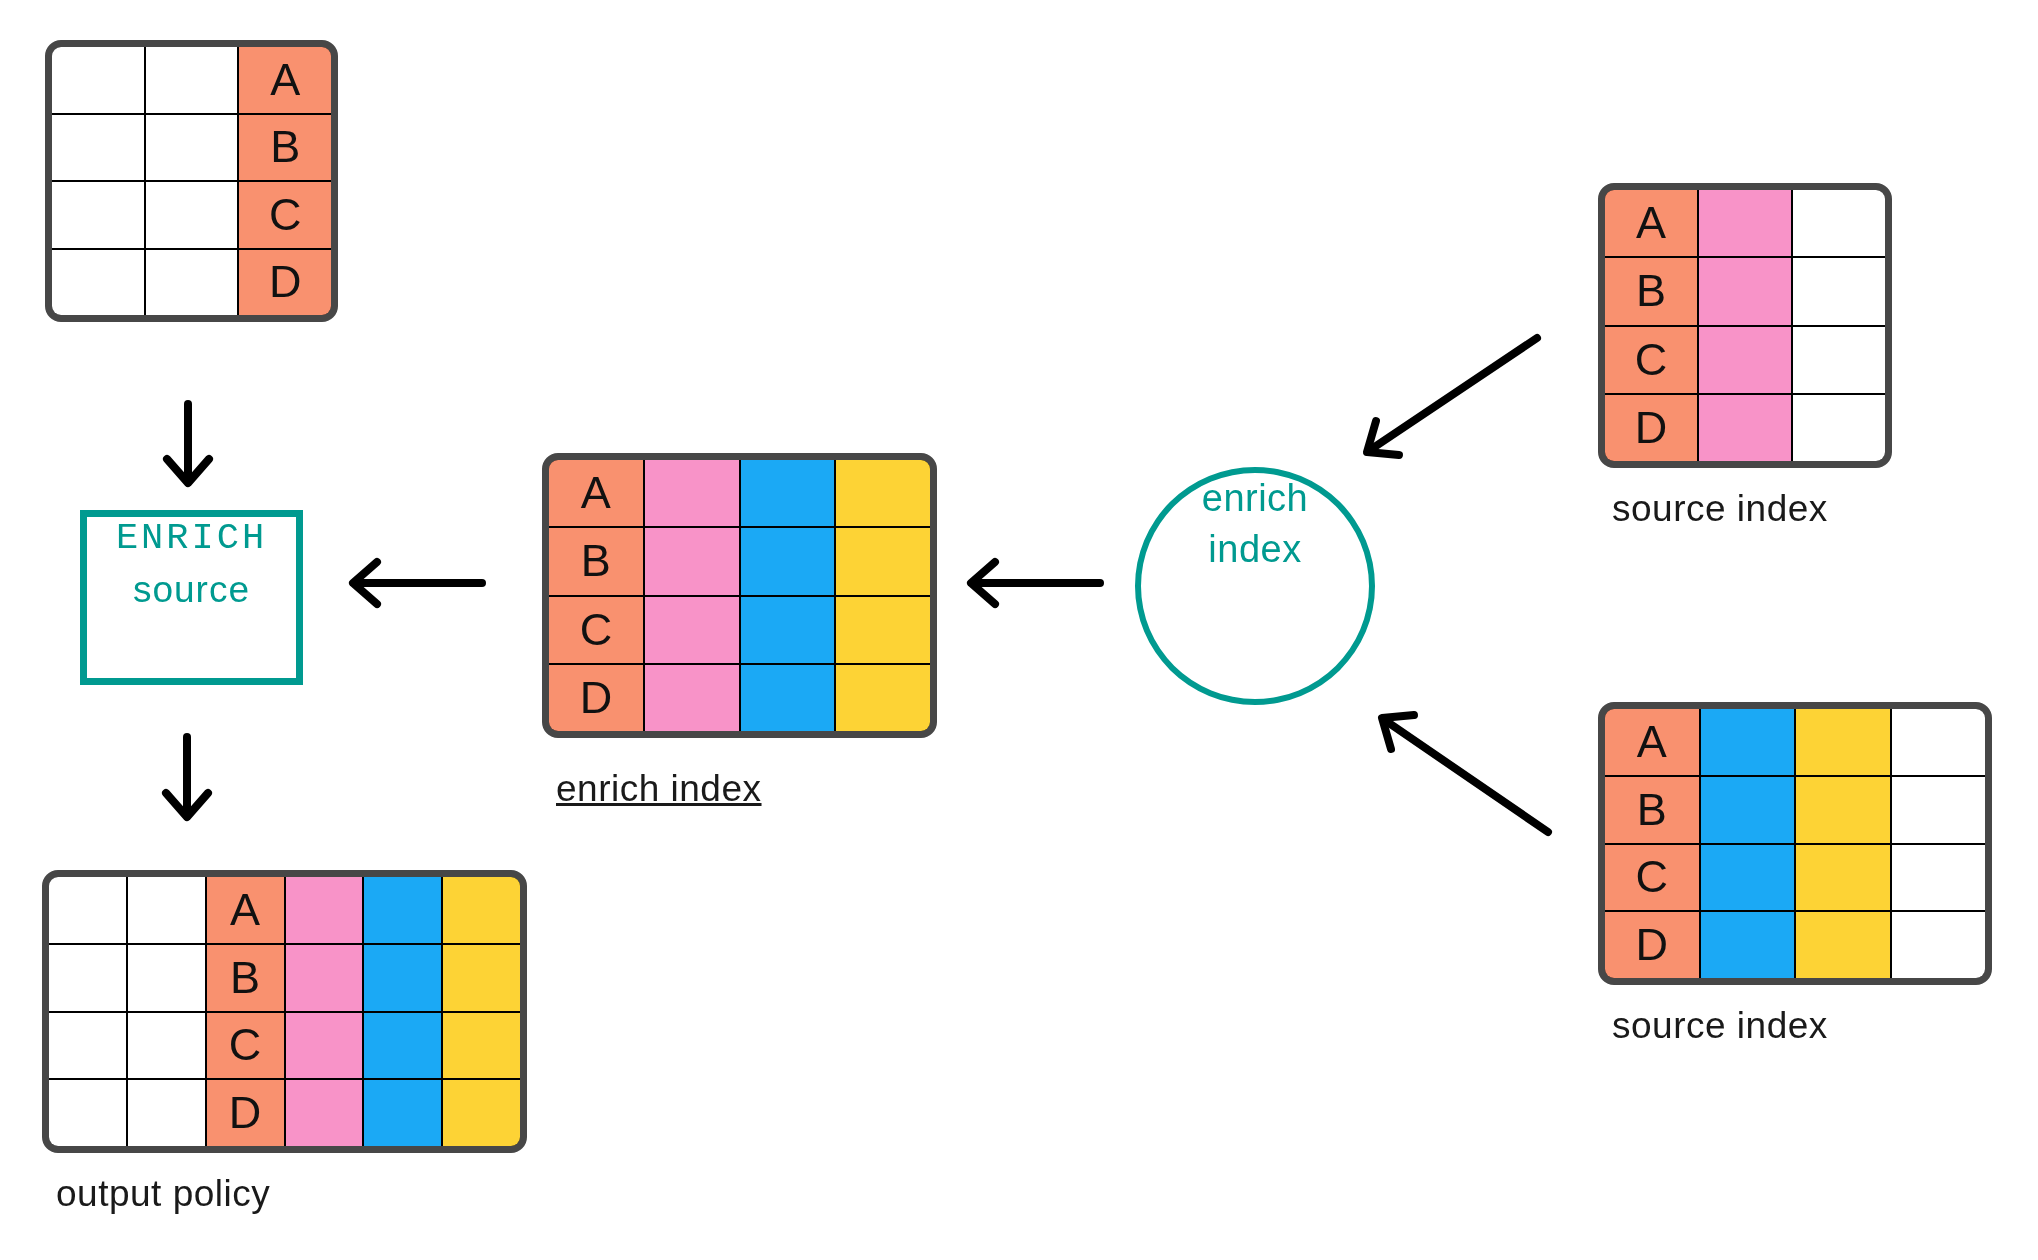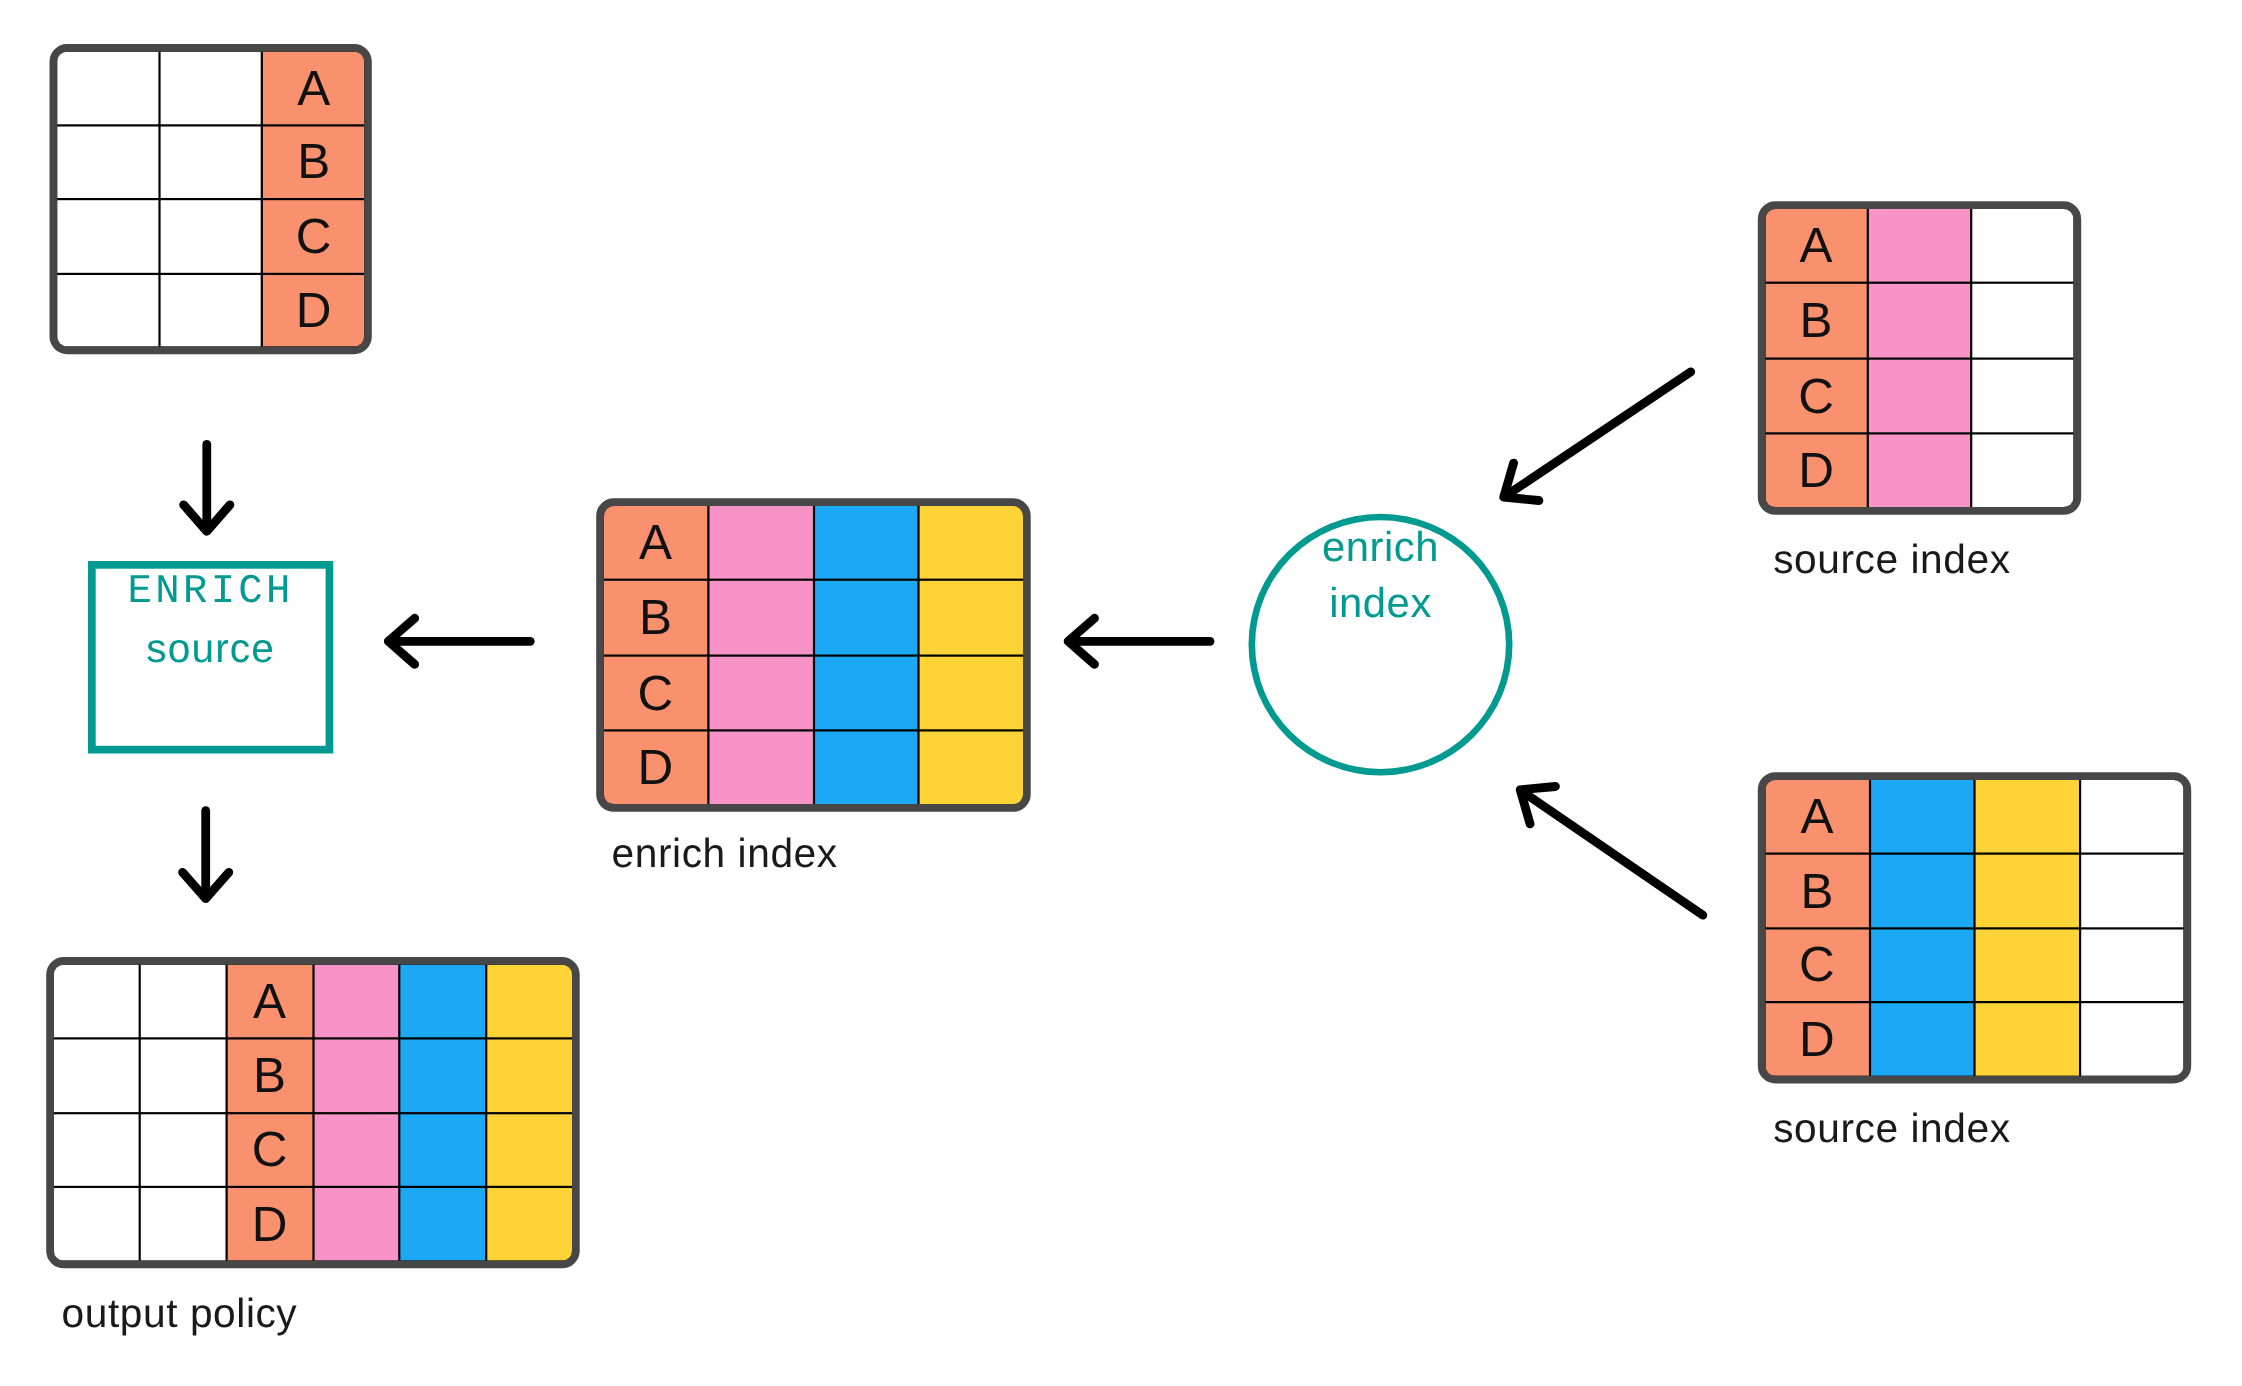--- a/index.html
+++ b/index.html
@@ -18,21 +18,21 @@
   .tgrid{
     display:grid;background:var(--grid-line);gap:2px;
     border:7px solid var(--outline);border-radius:16px;overflow:hidden;
     width:100%;
   }
   .tcell{display:flex;align-items:center;justify-content:center;
          font-size:45px;color:#111;font-family:"Liberation Sans",sans-serif;}
   .tlabel{margin-top:20px;padding-left:14px;font-size:37px;color:var(--text);letter-spacing:.5px;}
 
   #t-input{left:45px;top:40px;width:293px;}   #t-input .tgrid{height:282px;}
-  #t-enrich{left:542px;top:453px;width:395px;} #t-enrich .tgrid{height:285px;} #t-enrich .tlabel{margin-top:17px;}
+  #t-enrich{left:542px;top:453px;width:395px;} #t-enrich .tgrid{height:285px;} #t-enrich .tlabel{margin-top:30px;text-decoration:underline;}
   #t-src-top{left:1598px;top:183px;width:294px;} #t-src-top .tgrid{height:285px;}
   #t-src-bot{left:1598px;top:702px;width:394px;} #t-src-bot .tgrid{height:283px;}
   #t-output{left:42px;top:870px;width:485px;}  #t-output .tgrid{height:283px;}
 
   .node{position:absolute;z-index:2;display:flex;flex-direction:column;
         align-items:center;justify-content:flex-start;color:var(--teal);background:#fff;}
   #enrich-command{left:80px;top:510px;width:223px;height:175px;border:7px solid var(--teal);}
   #enrich-command .mono{font-family:"Liberation Mono",monospace;font-size:37px;letter-spacing:3px;margin-bottom:10px;}
   #enrich-command .sans{font-family:"Liberation Sans",sans-serif;font-size:37px;letter-spacing:1px;}
   #enrich-policy{left:1135px;top:467px;width:240px;height:238px;border:6px solid var(--teal);

